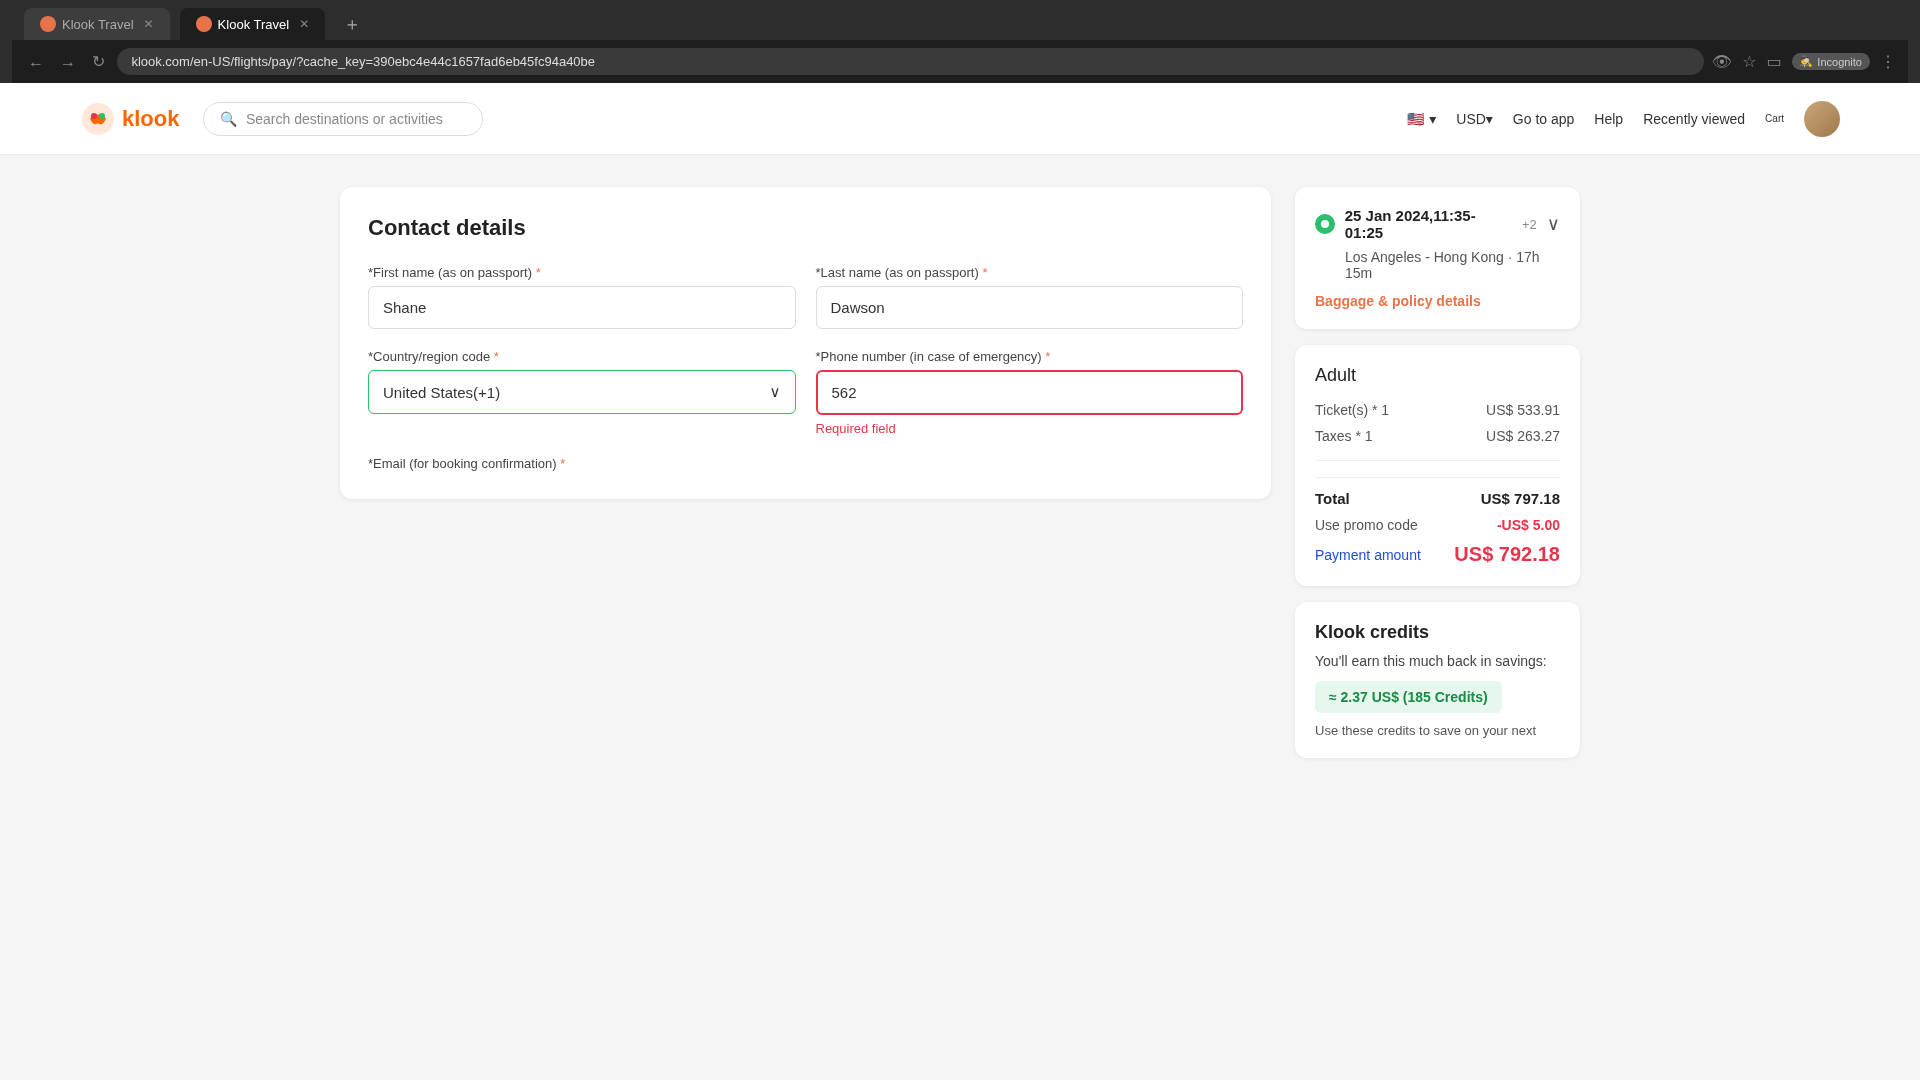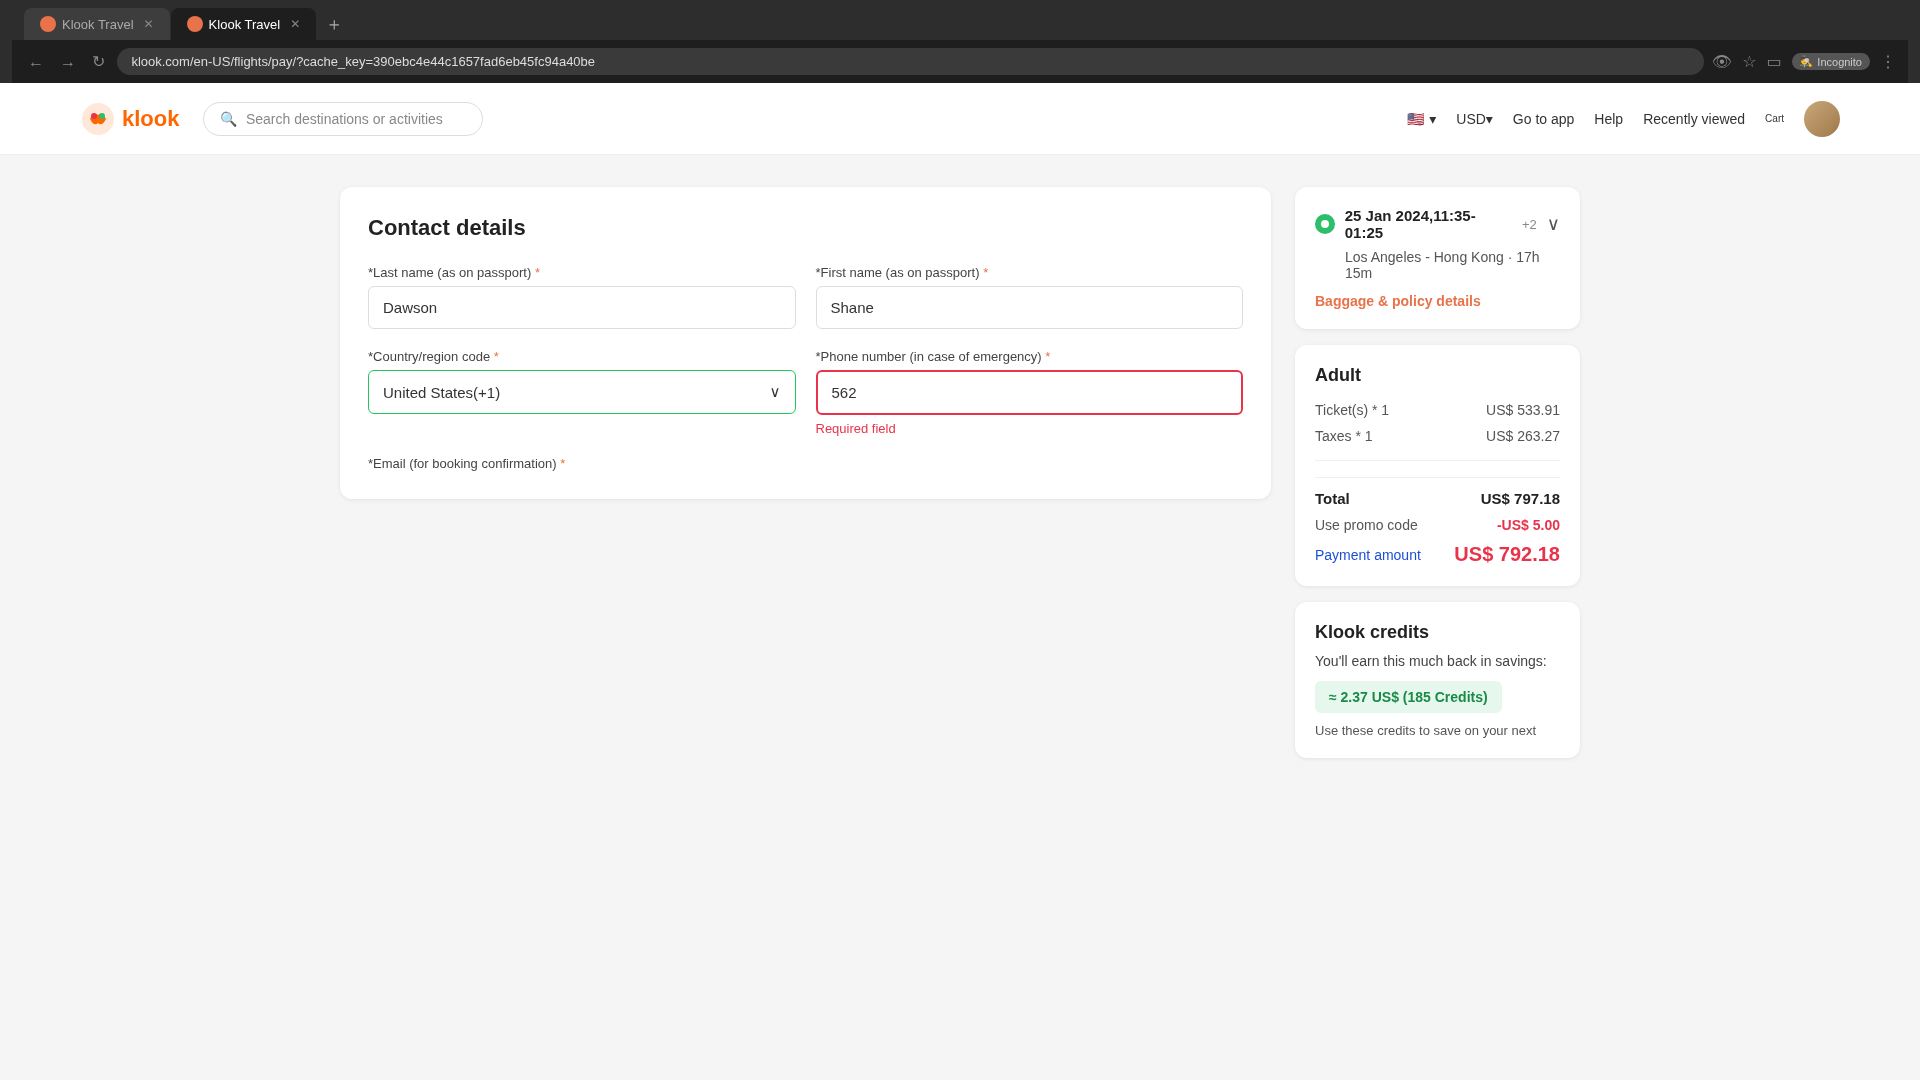--- a/index.html
+++ b/index.html
@@ -1,20 +1,20 @@
 <!DOCTYPE html>
 <html><head>
   <meta charset="utf-8">
   <style>
     * { box-sizing: border-box; margin: 0; padding: 0; }
     body { font-family: -apple-system, BlinkMacSystemFont, 'Segoe UI', sans-serif; background: #f5f5f5; font-size: 14px; }
 
     
     .browser-chrome { background: #2d2d2d; padding: 8px 12px 0; }
-    .tab-bar { display: flex; align-items: flex-end; gap: 1px; margin-bottom: 0; padding-left: 12px; }
+    .tab-bar { display: flex; align-items: flex-end; gap: 10px; margin-bottom: 0; padding-left: 12px; }
     .tab { display: flex; align-items: center; gap: 6px; padding: 8px 16px; border-radius: 8px 8px 0 0; font-size: 13px; cursor: pointer; max-width: 200px; }
     .tab.inactive { background: #3d3d3d; color: #aaa; }
     .tab.active { background: #1e1e1e; color: #fff; }
     .tab-favicon { width: 16px; height: 16px; border-radius: 50%; background: #e8734a; display: inline-block; }
     .tab-close { color: #888; font-size: 12px; cursor: pointer; margin-left: 4px; }
     .tab-add { color: #aaa; font-size: 18px; padding: 4px 8px; cursor: pointer; }
 
     .address-bar-row { background: #1e1e1e; padding: 8px 12px; display: flex; align-items: center; gap: 8px; }
     .nav-btn { background: none; border: none; color: #888; font-size: 16px; cursor: pointer; padding: 4px; }
     .address-bar { flex: 1; background: #3a3a3a; border: none; border-radius: 20px; padding: 6px 14px; color: #ddd; font-size: 13px; }
@@ -65,21 +65,21 @@
     .flight-card { background: #fff; border-radius: 12px; padding: 20px; box-shadow: 0 1px 4px rgba(0,0,0,0.08); margin-bottom: 16px; }
     .flight-header { display: flex; align-items: center; gap: 10px; margin-bottom: 8px; }
     .flight-dot { width: 20px; height: 20px; border-radius: 50%; background: #2dbe6c; display: flex; align-items: center; justify-content: center; }
     .flight-dot-inner { width: 8px; height: 8px; border-radius: 50%; background: #fff; }
     .flight-date { font-weight: 600; font-size: 15px; color: #222; }
     .chevron-btn { margin-left: auto; background: none; border: none; font-size: 18px; color: #555; cursor: pointer; }
     .flight-route { color: #555; font-size: 14px; padding-left: 30px; margin-bottom: 12px; }
     .baggage-link { color: #e8734a; font-size: 14px; font-weight: 600; cursor: pointer; text-decoration: none; padding-left: 0; }
 
     .pricing-card { background: #fff; border-radius: 12px; padding: 20px; box-shadow: 0 1px 4px rgba(0,0,0,0.08); margin-bottom: 16px; }
-    .pricing-section-title { font-size: 18px; font-weight: 700; color: #222; margin-bottom: 16px; }
+    .pricing-section-title { font-size: 18px; font-weight: 400; color: #222; margin-bottom: 16px; }
     .pricing-row { display: flex; justify-content: space-between; align-items: center; margin-bottom: 10px; color: #555; font-size: 14px; }
     .pricing-row.total { color: #222; font-weight: 600; font-size: 15px; border-top: 1px solid #eee; padding-top: 12px; margin-top: 4px; }
     .promo-row { display: flex; justify-content: space-between; align-items: center; margin-bottom: 10px; font-size: 14px; }
     .promo-label { color: #555; }
     .promo-value { color: #e8334a; font-weight: 600; }
     .payment-row { display: flex; justify-content: space-between; align-items: center; margin-top: 8px; }
     .payment-label { color: #1d4ed8; font-size: 14px; }
     .payment-value { color: #e8334a; font-size: 20px; font-weight: 700; }
 
     .credits-card { background: #fff; border-radius: 12px; padding: 20px; box-shadow: 0 1px 4px rgba(0,0,0,0.08); }
@@ -159,32 +159,32 @@
   <div class="main-col">
 
 
     <div class="card">
       <h2 class="section-title" style="margin-bottom:24px;">Contact details</h2>
 
       <div class="form-grid">
 
         <div class="form-group">
           <label class="form-label">
+            <span>*First name (as on passport)</span>
+            <span class="required"> *</span>
+          </label>
+          <input class="form-input" type="text" value="Shane" style="">
+        </div>
+
+        <div class="form-group">
+          <label class="form-label">
             <span>*Last name (as on passport)</span>
             <span class="required"> *</span>
           </label>
           <input class="form-input" type="text" value="Dawson" style="">
-        </div>
-
-        <div class="form-group">
-          <label class="form-label">
-            <span>*First name (as on passport)</span>
-            <span class="required"> *</span>
-          </label>
-          <input class="form-input" type="text" value="Shane" style="">
         </div>
 
         <div class="form-group">
           <label class="form-label">
             <span>*Country/region code</span>
             <span class="required"> *</span>
           </label>
           <div class="country-select">
             <span>United States(+1)</span>
             <span>∨</span>

